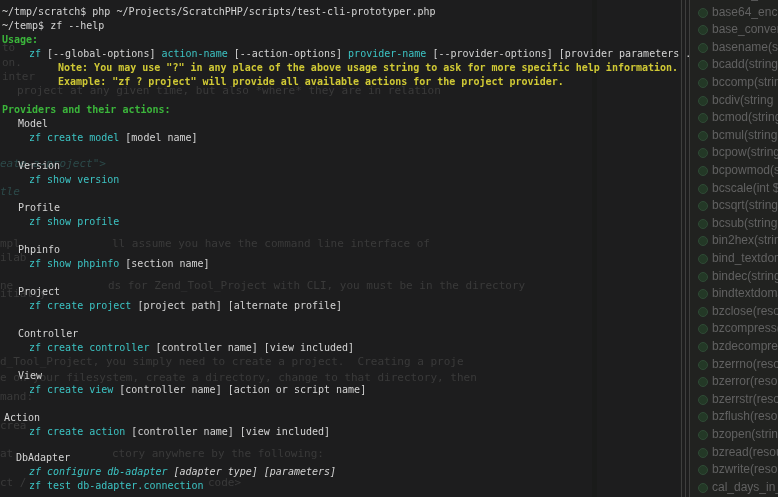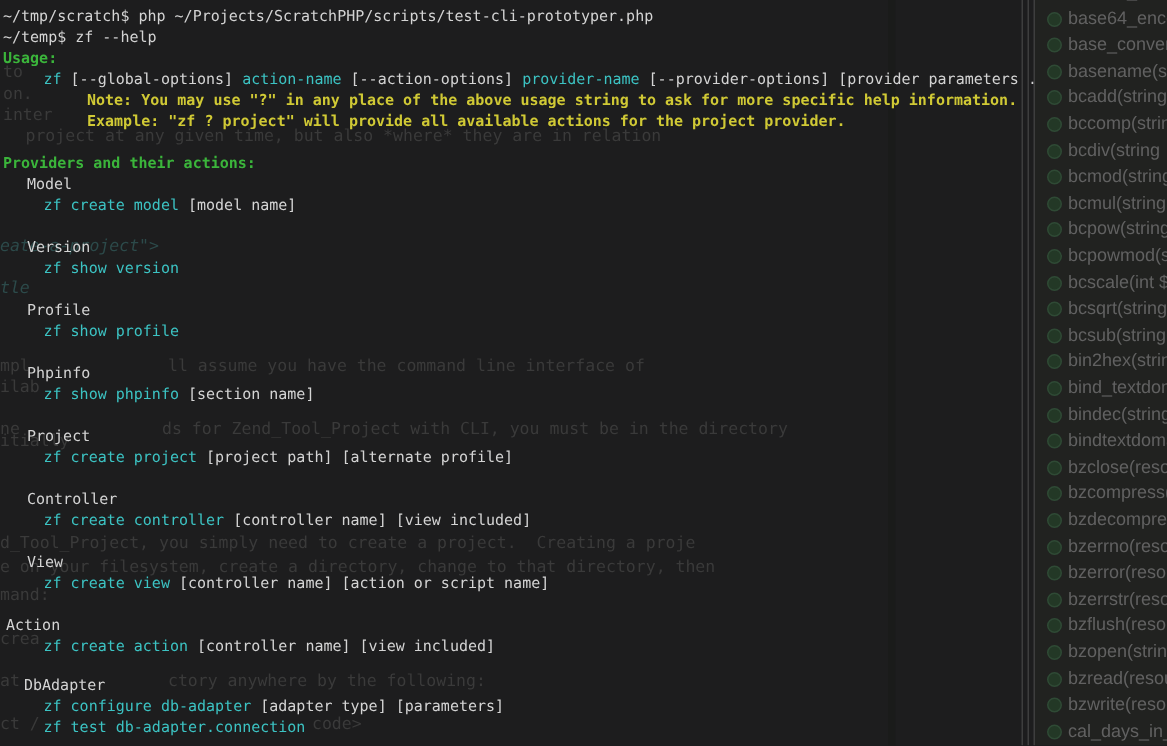--- a/index.html
+++ b/index.html
@@ -82,21 +82,21 @@
     <div class="abs tline" style="left: 29px; top: 257px;"><span class="seg-c">zf show phpinfo </span><span class="seg-w">[section name]</span></div>
     <div class="abs tline" style="left: 18px; top: 285px;"><span class="seg-w">Project</span></div>
     <div class="abs tline" style="left: 29px; top: 299px;"><span class="seg-c">zf create project </span><span class="seg-w">[project path] [alternate profile]</span></div>
     <div class="abs tline" style="left: 18px; top: 327px;"><span class="seg-w">Controller</span></div>
     <div class="abs tline" style="left: 29px; top: 341px;"><span class="seg-c">zf create controller </span><span class="seg-w">[controller name] [view included]</span></div>
     <div class="abs tline" style="left: 18px; top: 369px;"><span class="seg-w">View</span></div>
     <div class="abs tline" style="left: 29px; top: 383px;"><span class="seg-c">zf create view </span><span class="seg-w">[controller name] [action or script name]</span></div>
     <div class="abs tline" style="left: 4px; top: 411px;"><span class="seg-w">Action</span></div>
     <div class="abs tline" style="left: 29px; top: 425px;"><span class="seg-c">zf create action </span><span class="seg-w">[controller name] [view included]</span></div>
     <div class="abs tline" style="left: 16px; top: 451px;"><span class="seg-w">DbAdapter</span></div>
-    <div class="abs tline" style="left: 29px; top: 465px;"><span class="seg-c">zf configure db-adapter </span><span class="seg-w">[adapter type] [parameters]</span></div>
+    <div class="abs tline" style="left: 29px; top: 465px; font-style: italic;"><span class="seg-c">zf configure db-adapter </span><span class="seg-w">[adapter type] [parameters]</span></div>
     <div class="abs tline" style="left: 29px; top: 479px;"><span class="seg-c">zf test db-adapter.connection</span></div>
   </div>
 
 <div class="vline" style="left:681px;"></div>
 <div class="vline" style="left:685px;"></div>
 <div class="vline" style="left:689px;"></div>
 
 <div id="panel">
     <div class="pitem" style="top: -14px;">
       <span class="plabel">base64_decode(string</span>

